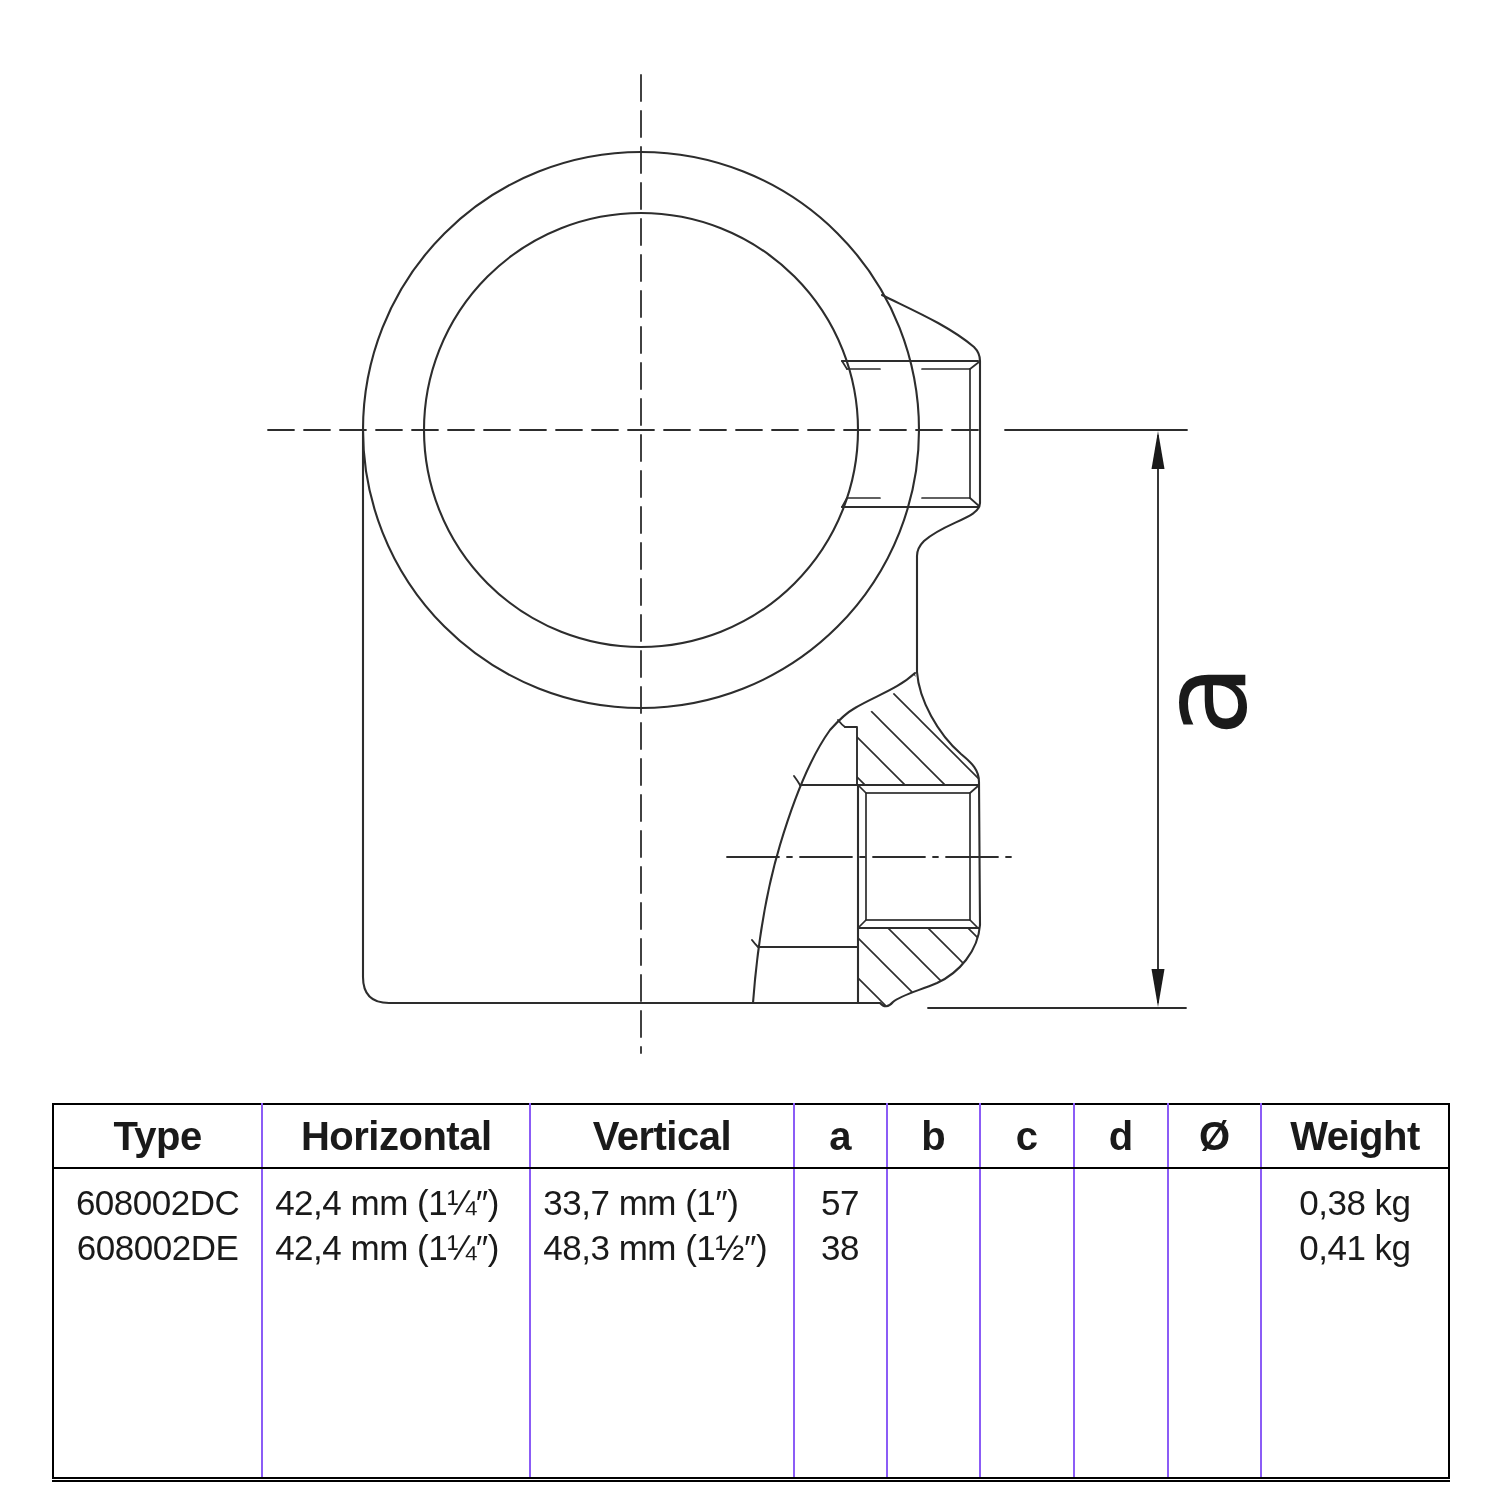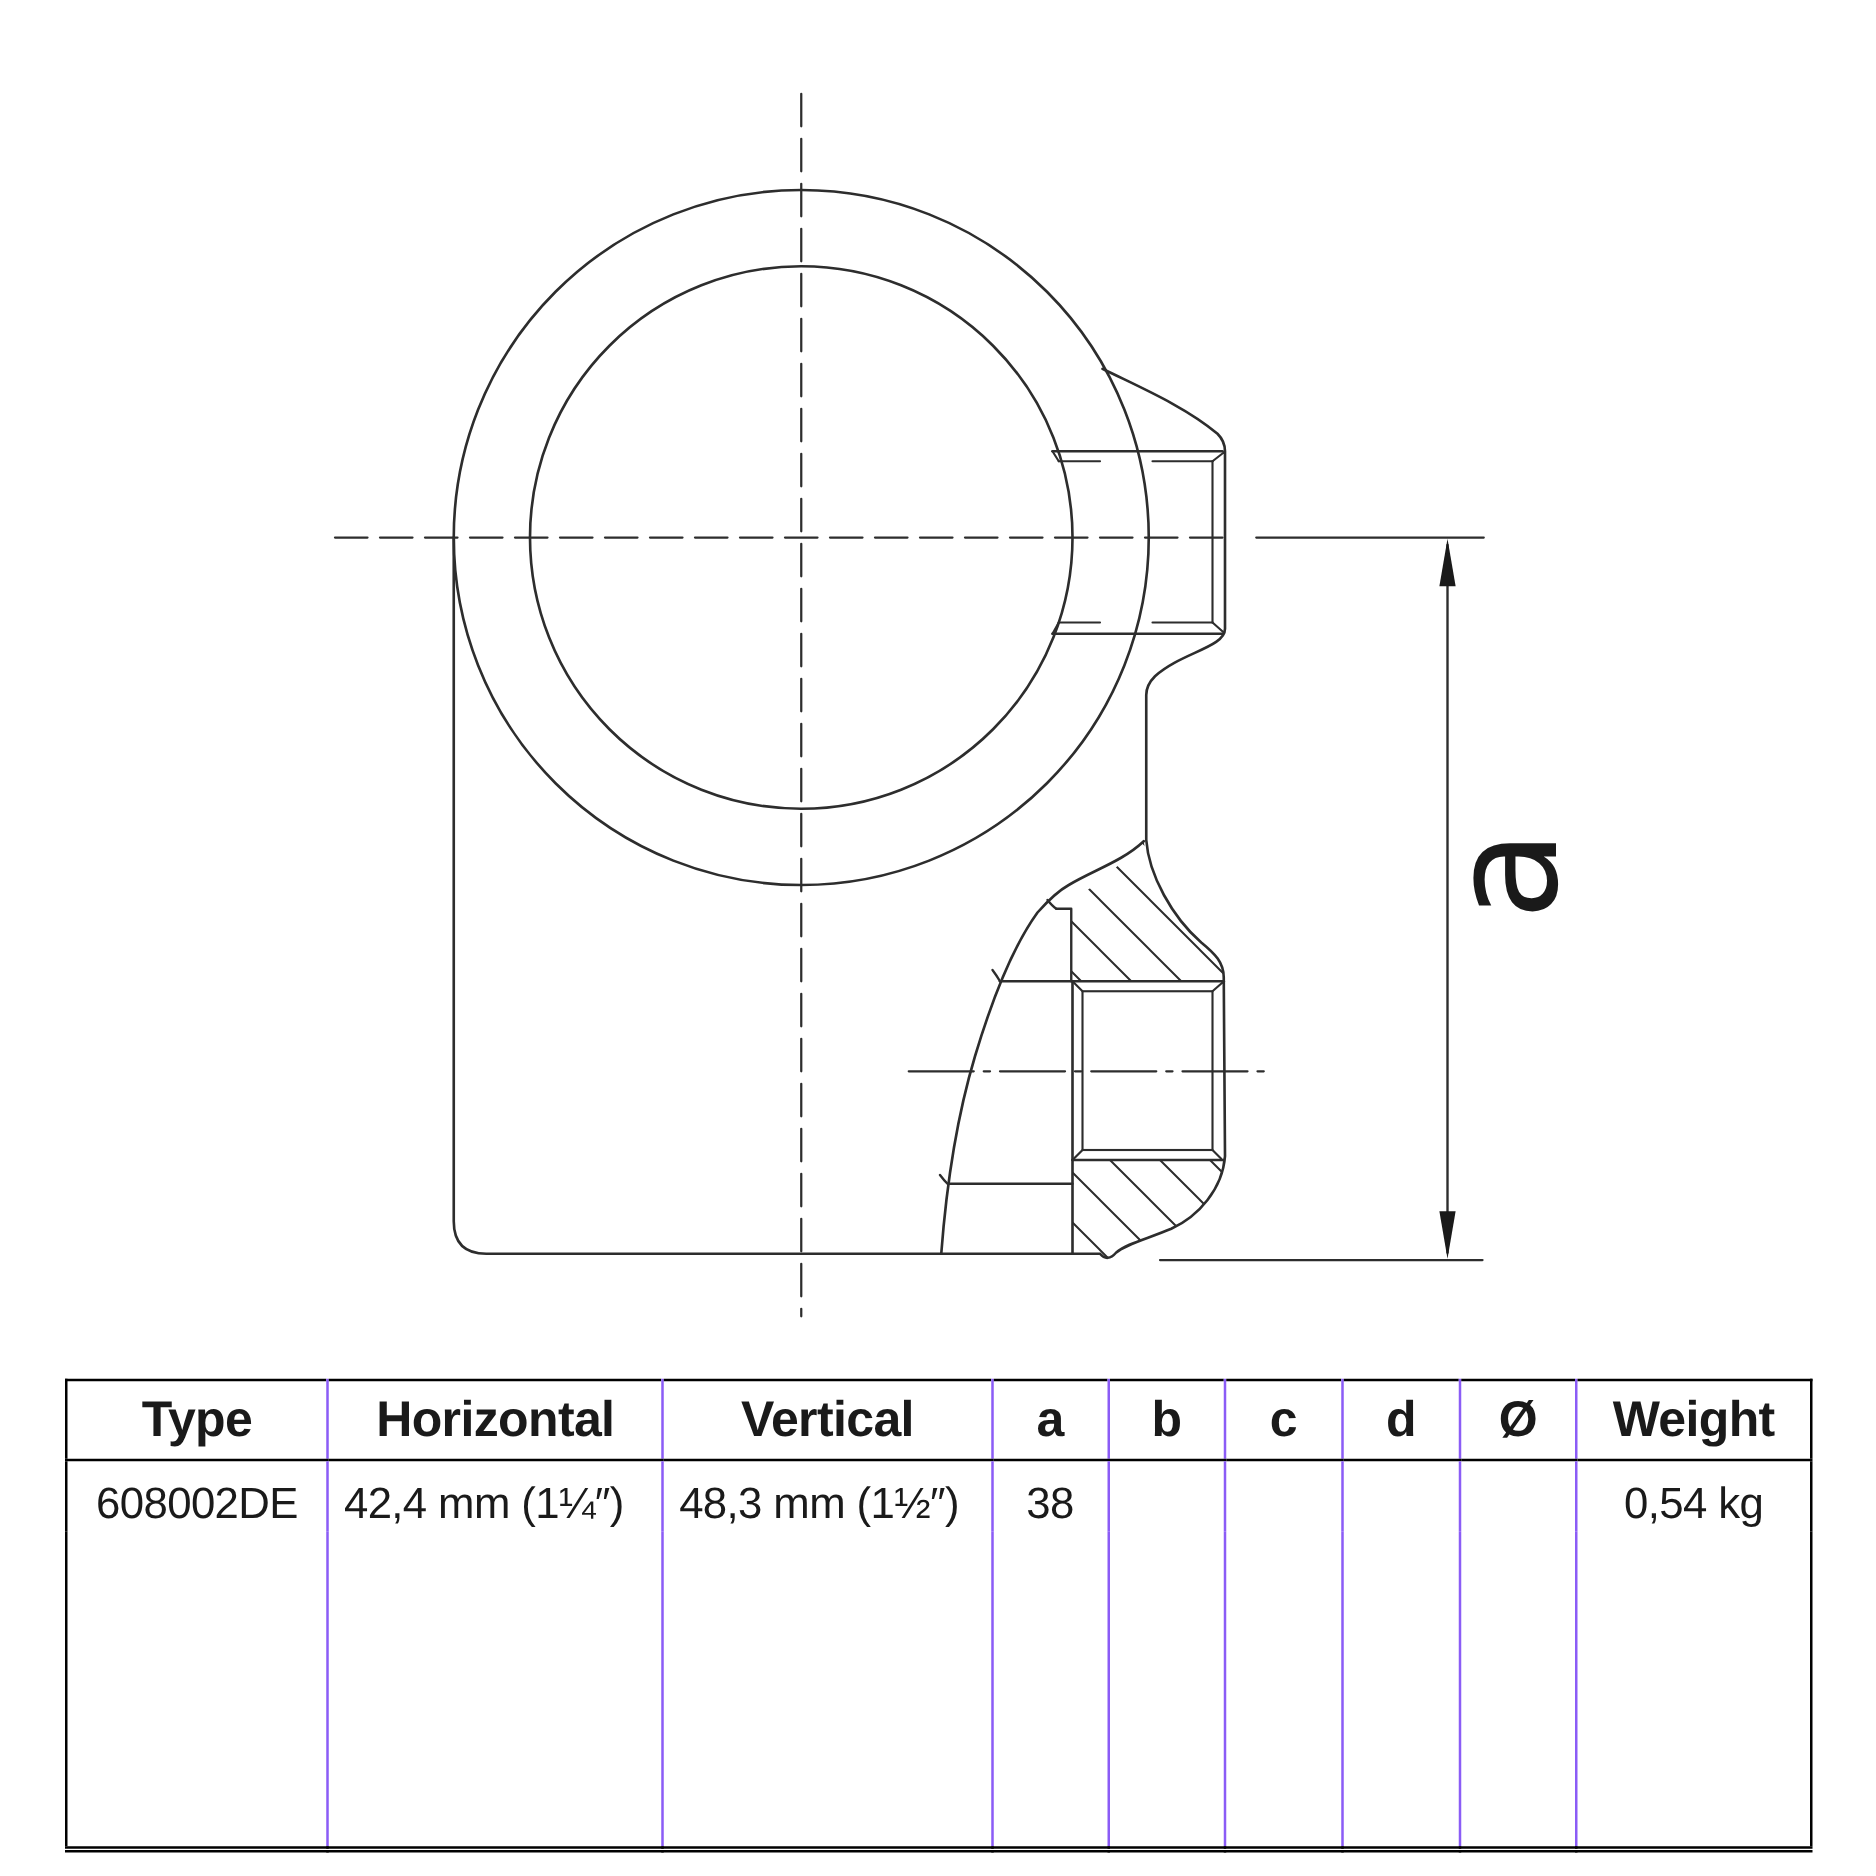--- a/index.html
+++ b/index.html
@@ -159,29 +159,40 @@
           <td></td>
           <td></td>
           <td></td>
           <td></td>
           <td></td>
           <td></td>
           <td></td>
           <td></td>
       </tr>
       <tr class="data-row">
+        <td>608002DC</td>
+        <td class="al">42,4 mm (1¼″)</td>
+        <td class="al">33,7 mm (1″)</td>
+        <td>57</td>
+        <td></td>
+        <td></td>
+        <td></td>
+        <td></td>
+        <td>0,38 kg</td>
+      </tr>
+      <tr class="data-row">
         <td>608002DE</td>
         <td class="al">42,4 mm (1¼″)</td>
         <td class="al">48,3 mm (1½″)</td>
         <td>38</td>
         <td></td>
         <td></td>
         <td></td>
         <td></td>
-        <td>0,54 kg</td>
+        <td>0,41 kg</td>
       </tr>
       <tr class="filler-row">
         <td></td>
           <td></td>
           <td></td>
           <td></td>
           <td></td>
           <td></td>
           <td></td>
           <td></td>

